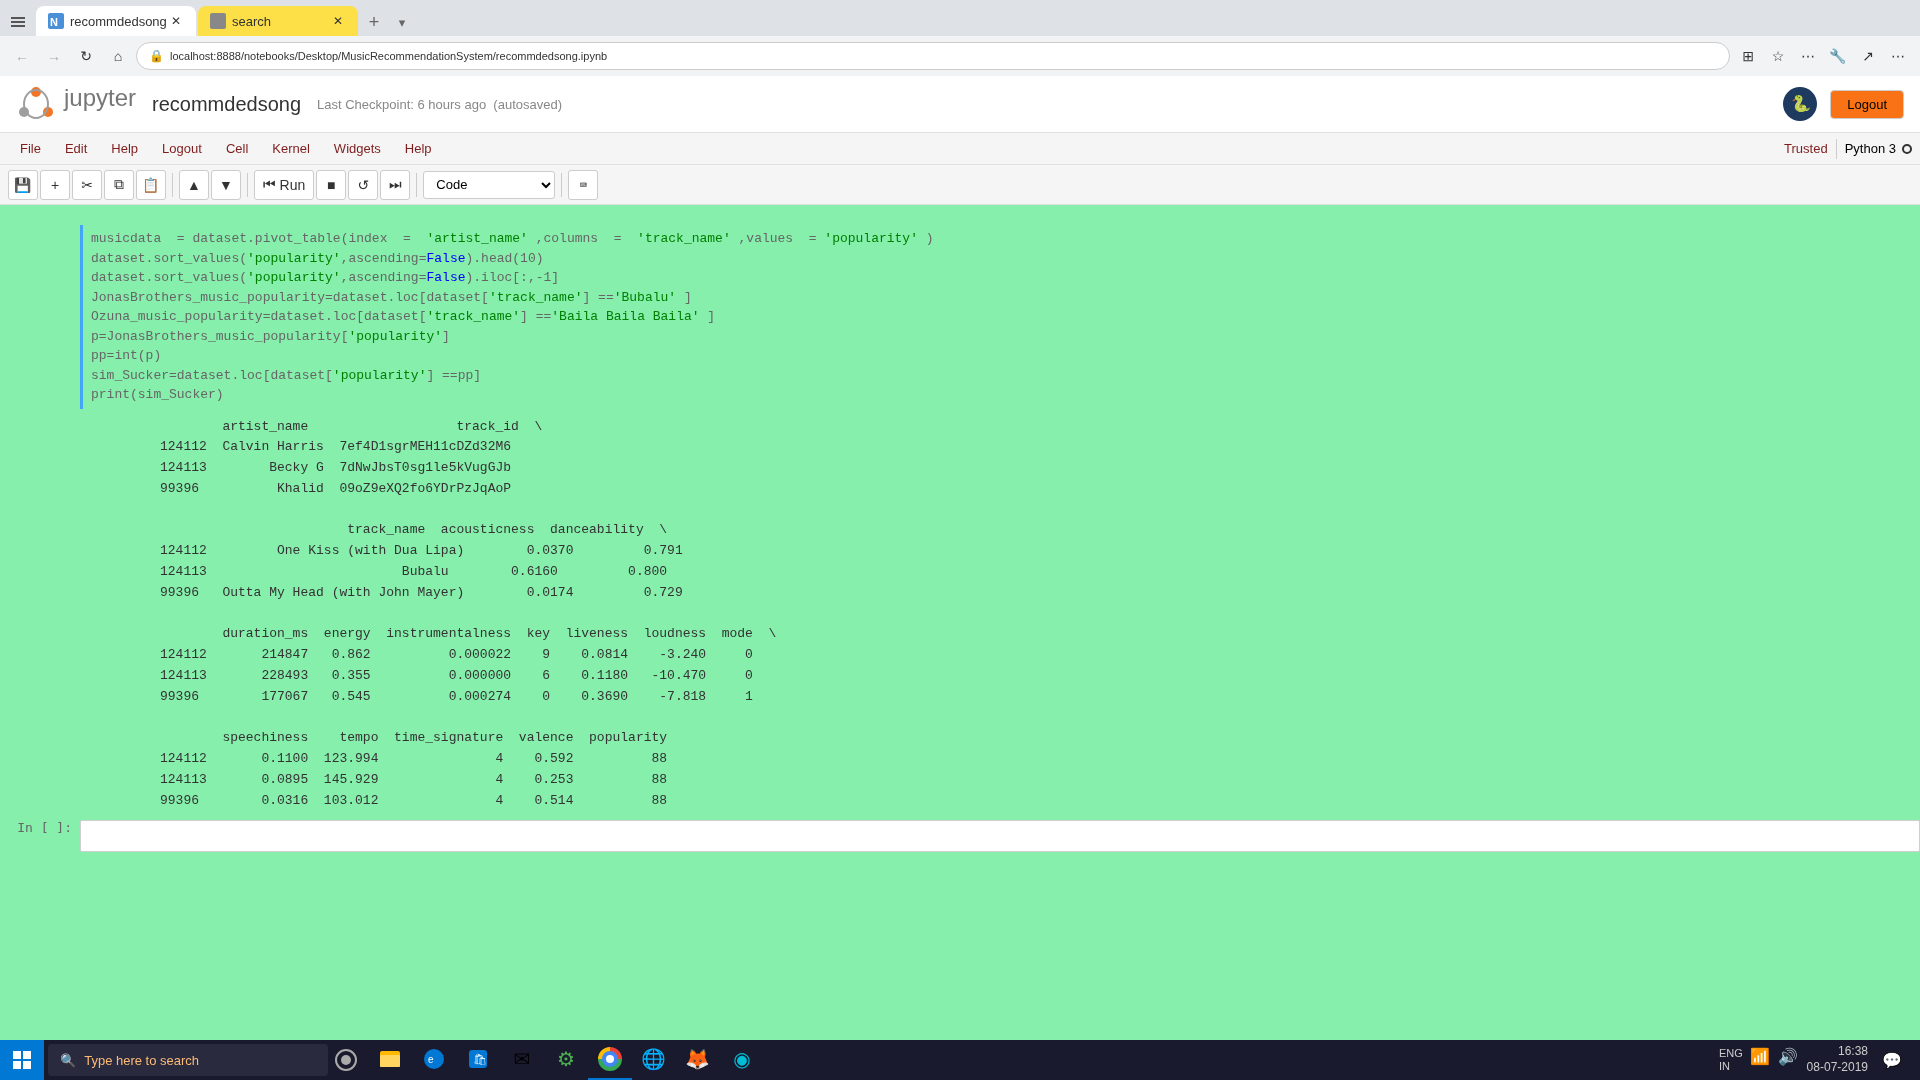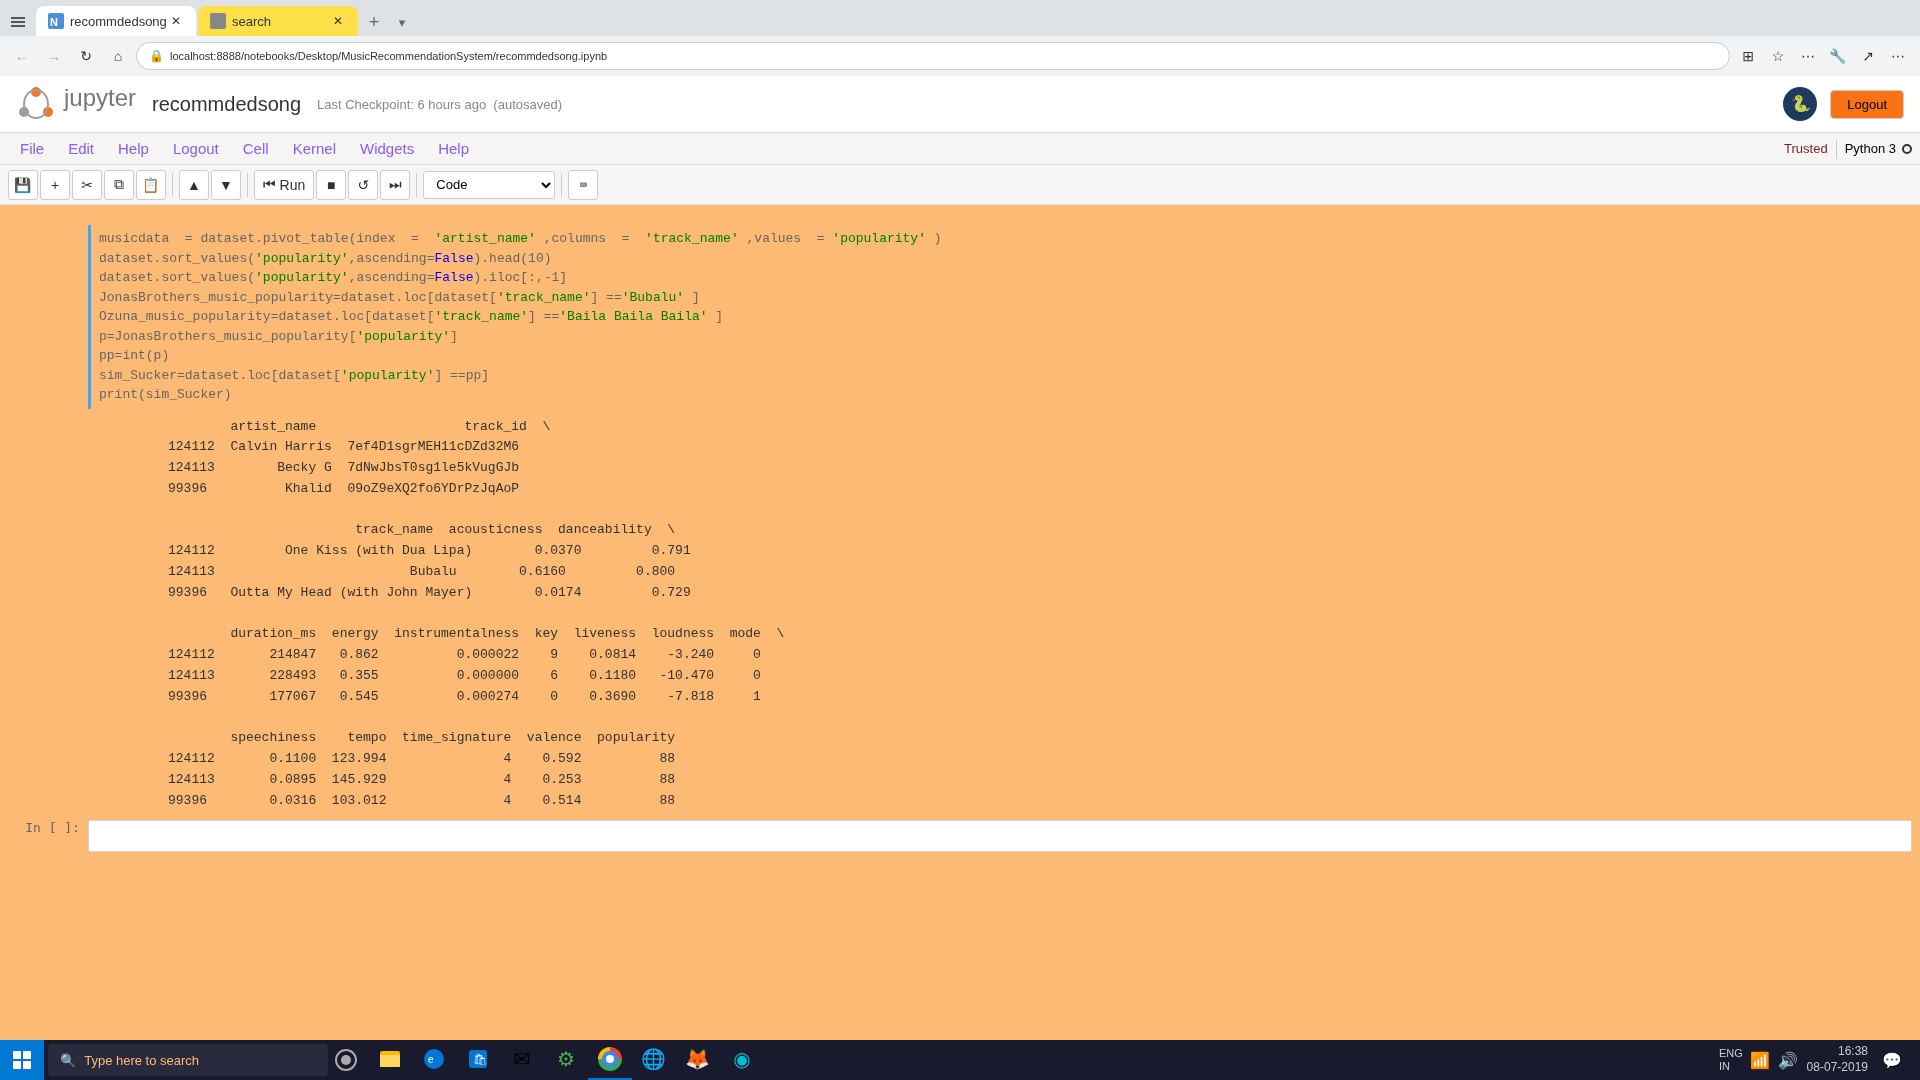--- a/index.html
+++ b/index.html
@@ -23,35 +23,35 @@
     .jupyter-header { background: #fff; border-bottom: 1px solid #e0e0e0; padding: 8px 16px; display: flex; align-items: center; }
     .jupyter-logo { display: flex; align-items: flex-start; gap: 8px; }
     .jupyter-wordmark { font-size: 24px; color: #777; font-weight: 300; }
     .notebook-title { margin-left: 16px; font-size: 20px; font-weight: 400; color: #333; }
     .checkpoint-info { margin-left: 16px; font-size: 13px; color: #888; }
     .jupyter-header-right { margin-left: auto; display: flex; align-items: center; gap: 12px; }
     .logout-btn { padding: 6px 16px; border: 1px solid #ccc; border-radius: 4px; background: #f97316; cursor: pointer; font-size: 13px; }
 
     
     .menu-bar { background: #f5f5f5; border-bottom: 1px solid #e0e0e0; display: flex; align-items: center; padding: 0 8px; height: 32px; }
-    .menu-item { padding: 4px 12px; cursor: pointer; font-size: 15px; color: #8b5cf6; }
+    .menu-item { padding: 4px 12px; cursor: pointer; font-size: 13px; color: #7f1d1d; }
     .menu-right { margin-left: auto; display: flex; align-items: center; gap: 8px; }
     .trusted-badge { font-size: 13px; color: #7f1d1d; }
     .kernel-info { font-size: 13px; display: flex; align-items: center; gap: 6px; }
     .kernel-circle { width: 10px; height: 10px; border-radius: 50%; border: 2px solid #333; display: inline-block; }
 
     
     .toolbar { background: #f5f5f5; border-bottom: 1px solid #e0e0e0; display: flex; align-items: center; padding: 4px 8px; gap: 2px; height: 40px; }
     .toolbar-btn { width: 30px; height: 30px; display: flex; align-items: center; justify-content: center; border: 1px solid #ccc; border-radius: 3px; background: #fff; cursor: pointer; font-size: 14px; color: #333; }
     .toolbar-sep { width: 1px; height: 24px; background: #ccc; margin: 0 4px; }
     .toolbar-select { height: 28px; border: 1px solid #ccc; border-radius: 3px; padding: 0 8px; font-size: 13px; background: #fff; min-width: 100px; }
     .toolbar-kbd { width: 30px; height: 30px; display: flex; align-items: center; justify-content: center; border: 1px solid #ccc; border-radius: 3px; background: #fff; cursor: pointer; font-size: 12px; font-family: monospace; }
 
     
-    .notebook-container { background: #fdba74; height: calc(1080px - 36px - 40px - 32px - 32px - 40px - 40px); overflow-y: auto; padding: 20px 8px; }
+    .notebook-container { background: #86efac; height: calc(1080px - 36px - 40px - 32px - 32px - 40px - 40px); overflow-y: auto; padding: 20px 0; }
     .cell { display: flex; margin-bottom: 4px; }
     .cell-indicator { width: 80px; min-width: 80px; text-align: right; padding-right: 8px; font-size: 13px; color: #666; font-family: monospace; padding-top: 4px; }
     .cell-content { flex: 1; border-left: 3px solid #42a5f5; padding: 4px 8px; }
     .cell-content.output { border-left: none; padding-left: 80px; }
     .code-area { font-family: 'Courier New', monospace; font-size: 13px; line-height: 1.5; white-space: pre; }
     .output-area { font-family: 'Courier New', monospace; font-size: 13px; line-height: 1.6; white-space: pre; color: #333; }
     .empty-cell { display: flex; }
     .empty-indicator { width: 80px; min-width: 80px; text-align: right; padding-right: 8px; font-size: 13px; color: #666; font-family: monospace; }
     .empty-input { flex: 1; border: 1px solid #cfcfcf; border-radius: 2px; height: 32px; padding: 4px 8px; font-family: monospace; font-size: 13px; }
 
@@ -63,21 +63,21 @@
     .taskbar { position: fixed; bottom: 0; left: 0; width: 1920px; height: 40px; background: #1a1a2e; display: flex; align-items: center; }
     .taskbar-start { width: 44px; height: 40px; display: flex; align-items: center; justify-content: center; background: #0078d4; cursor: pointer; }
     .taskbar-search { display: flex; align-items: center; background: #2a2a3e; height: 32px; border-radius: 4px; padding: 0 12px; margin-left: 4px; min-width: 280px; gap: 8px; cursor: pointer; }
     .taskbar-search-icon { color: #aaa; font-size: 13px; }
     .taskbar-search-text { color: #fdba74; font-size: 13px; }
     .taskbar-cortana { width: 36px; height: 36px; display: flex; align-items: center; justify-content: center; cursor: pointer; }
     .taskbar-apps { display: flex; align-items: center; margin-left: 4px; }
     .taskbar-app { width: 44px; height: 40px; display: flex; align-items: center; justify-content: center; cursor: pointer; border-bottom: 2px solid transparent; }
     .taskbar-app.active { border-bottom: 2px solid #0078d4; }
     .taskbar-right { margin-left: auto; display: flex; align-items: center; padding-right: 12px; gap: 8px; }
-    .taskbar-systray { display: flex; align-items: center; gap: 8px; color: #ccc; font-size: 12px; }
+    .taskbar-systray { display: flex; gap: 8px; color: #ccc; font-size: 12px; }
     .taskbar-clock { color: #ccc; font-size: 12px; text-align: right; }
     .taskbar-clock div { line-height: 1.3; }
     .taskbar-notif { width: 32px; height: 40px; display: flex; align-items: center; justify-content: center; cursor: pointer; }
 
     
     .win-logo { display: grid; grid-template-columns: 1fr 1fr; gap: 2px; width: 18px; height: 18px; }
     .win-quad { background: white; }
   </style>
 </head>
 <body>

